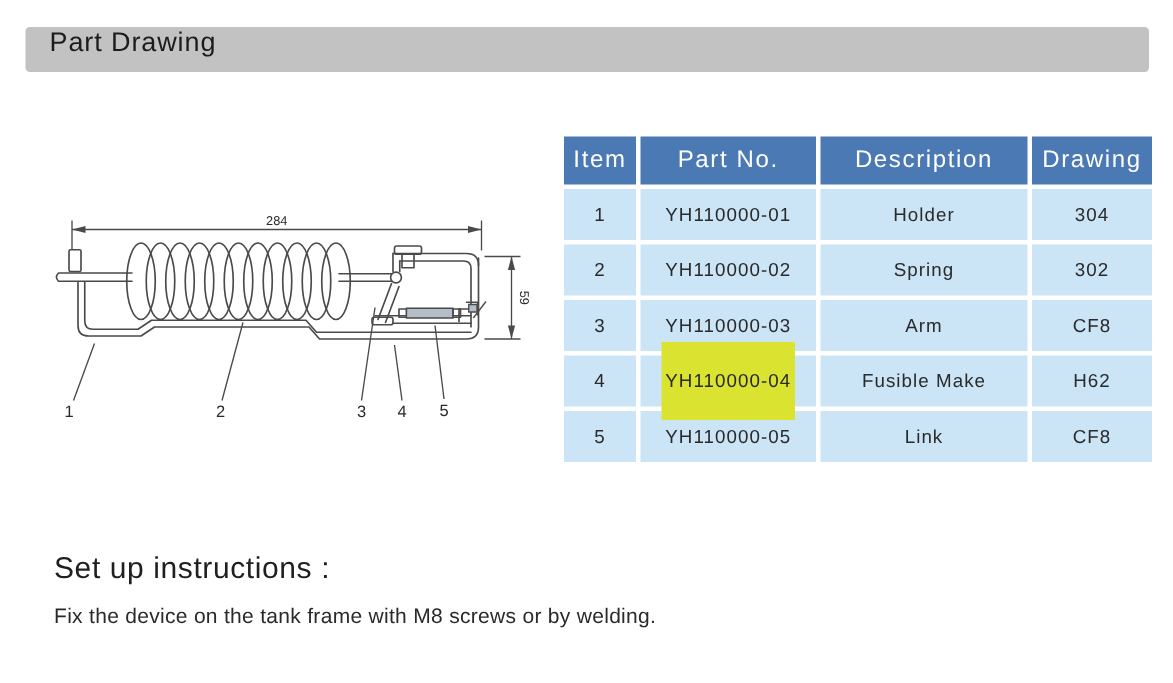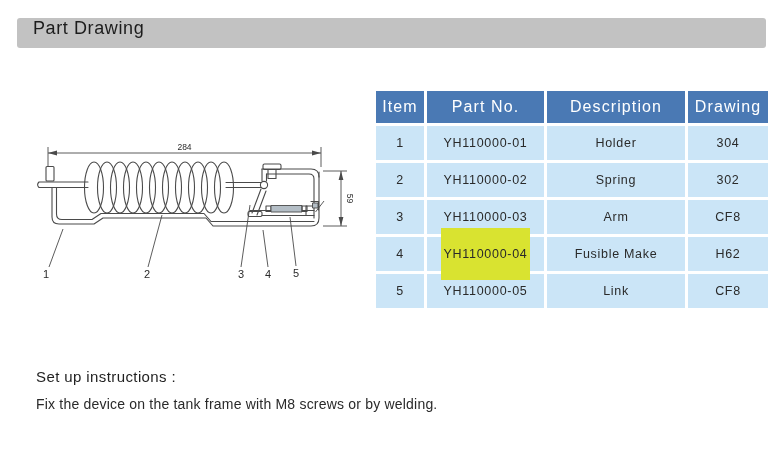--- a/index.html
+++ b/index.html
@@ -30,21 +30,21 @@
     background:var(--table-header-bg,#4a79b4);color:#ffffff;font-weight:normal;
     font-size:16px;letter-spacing:1.1px;height:30px;text-align:center;
   }
   table.parts td{
     background:var(--table-row-bg,#cbe5f7);color:#2a2a2a;
     font-size:12.5px;letter-spacing:0.7px;height:32px;text-align:center;
   }
   .col-item{width:46px;} .col-part{width:115px;margin-left:48px;} .col-desc{width:136px;} .col-mat{width:78px;}
   .hl{background:var(--highlight-bg,#d9e330);padding:19px 3px;}
   .instructions{position:absolute;left:36px;top:368px;}
-  .inst-title{font-size:15px;color:#1f1f1f;letter-spacing:0.4px;margin-bottom:11px;}
+  .inst-title{font-size:20px;color:#1f1f1f;letter-spacing:0.4px;margin-bottom:11px;}
   .inst-line{font-size:14px;color:#2a2a2a;letter-spacing:0.2px;margin-bottom:11px;}
 </style>
 </head>
 <body>
 
 <div class="title-bar">
   <span>Part Drawing</span>
 </div>
 
 <svg class="drawing" width="782" height="455" viewBox="0 0 782 455" aria-hidden="true">

